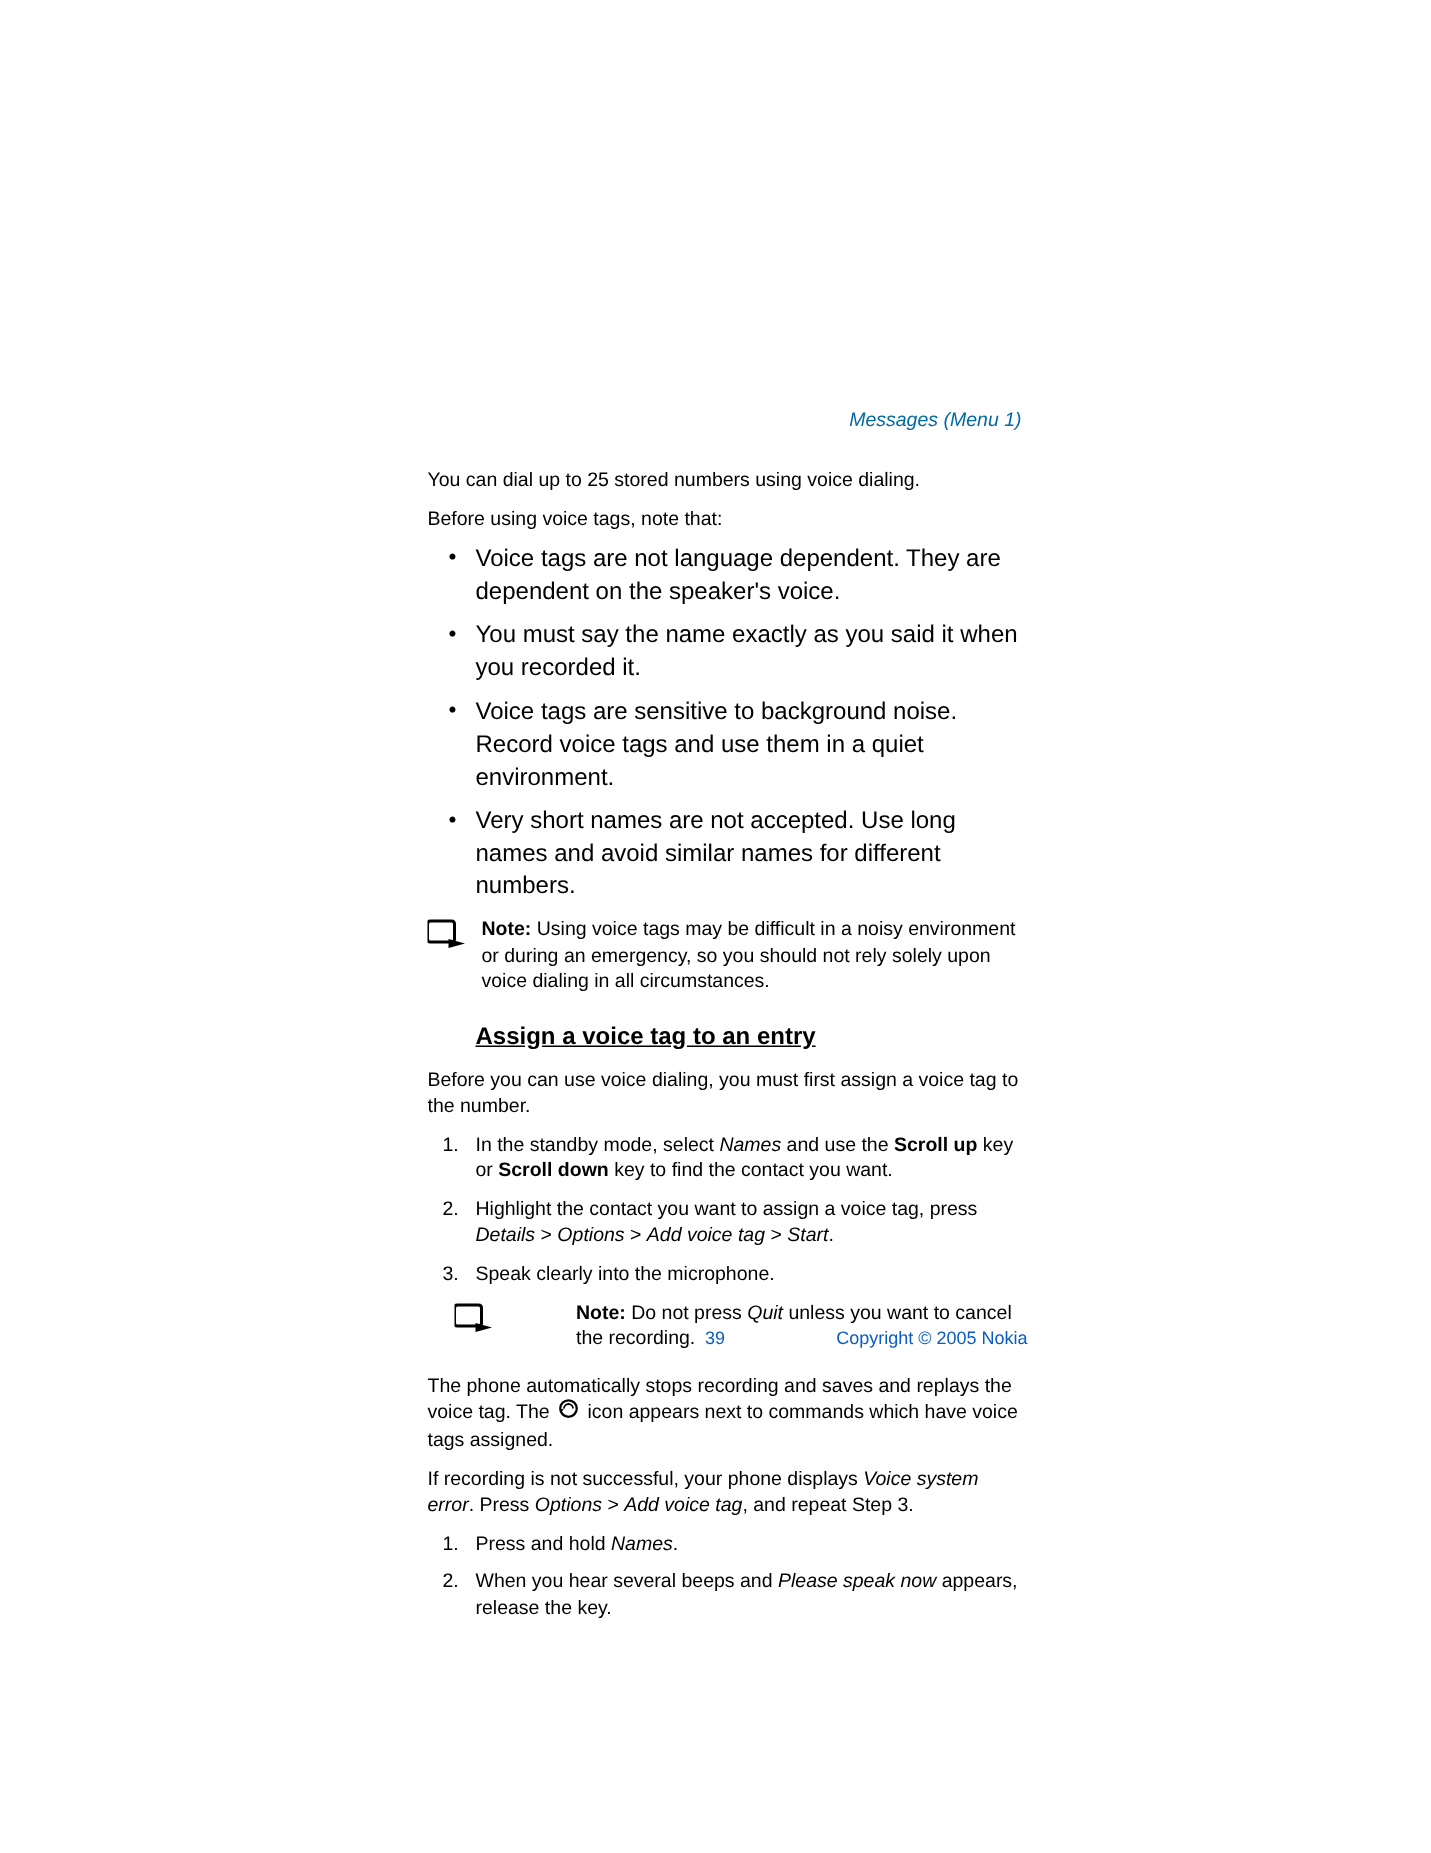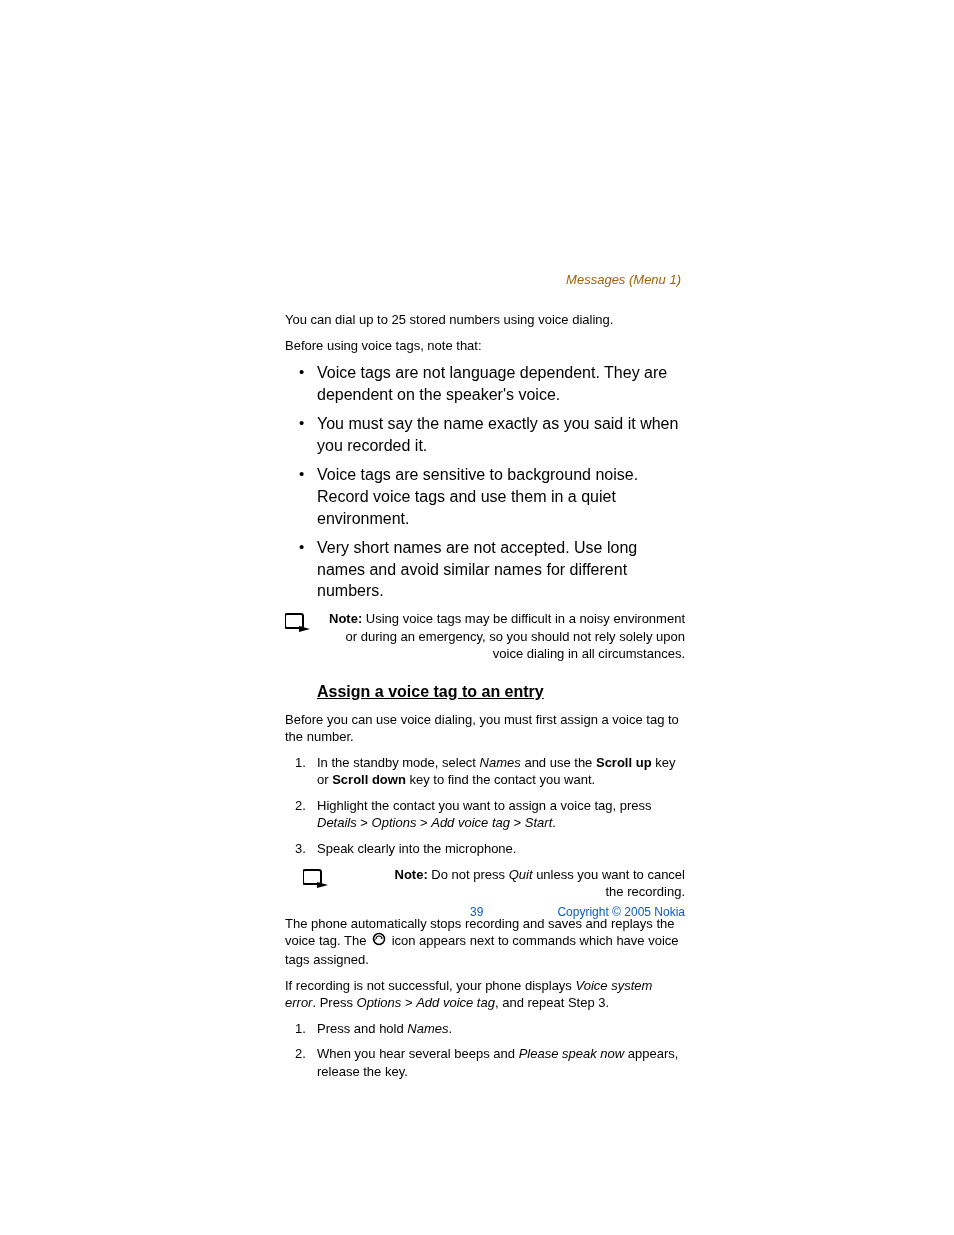--- a/index.html
+++ b/index.html
@@ -13,21 +13,21 @@
     position: relative;
   }
   .page {
     position: absolute;
     left: 285px;
     top: 272px;
     width: 400px;
   }
   .header-link {
     text-align: right;
-    color: #a16207;
+    color: #0369a1;
     font-style: italic;
     font-size: 13px;
     margin-bottom: 24px;
     padding-right: 4px;
   }
   .section-title {
     color: #0b5bc4;
     font-size: 22px;
     font-weight: bold;
     margin-bottom: 10px;
@@ -71,21 +71,20 @@
     margin-bottom: 14px;
     margin-top: 6px;
   }
   .note-icon {
     flex: 0 0 36px;
     padding-top: 2px;
   }
   .note-text {
     font-size: 13px;
     line-height: 1.35;
-    text-align: right;
   }
   .sub-heading {
     font-weight: bold;
     text-decoration: underline;
     font-size: 16px;
     margin-top: 20px;
     margin-bottom: 10px;
     margin-left: 32px;
   }
   .ordered {
@@ -106,21 +105,21 @@
     position: absolute;
     left: -8px;
     top: 0;
     font-size: 13px;
   }
   .link { color: #000000; font-style: italic; }
   .bold { font-weight: bold; }
   .footer {
     position: absolute;
     left: 285px;
-    top: 905px;
+    top: 885px;
     width: 400px;
     display: flex;
     justify-content: space-between;
     font-size: 12px;
     color: #0b5bc4;
   }
   .footer .page-num {
     margin-left: 185px;
   }
   .inline-icon {

